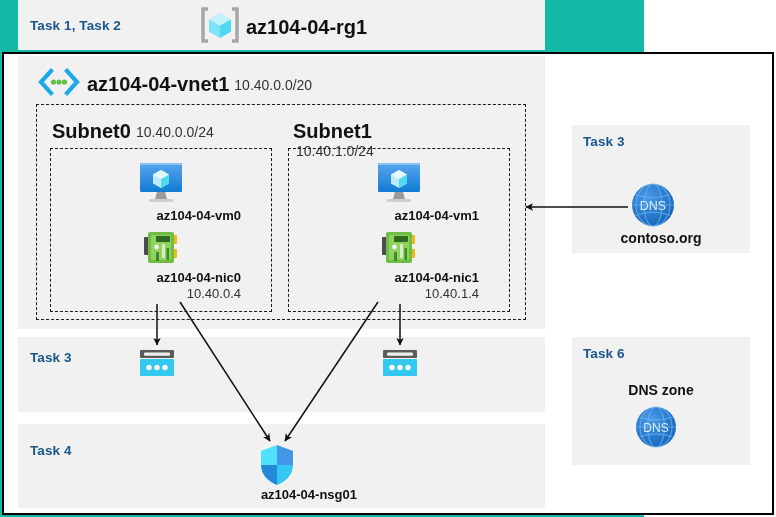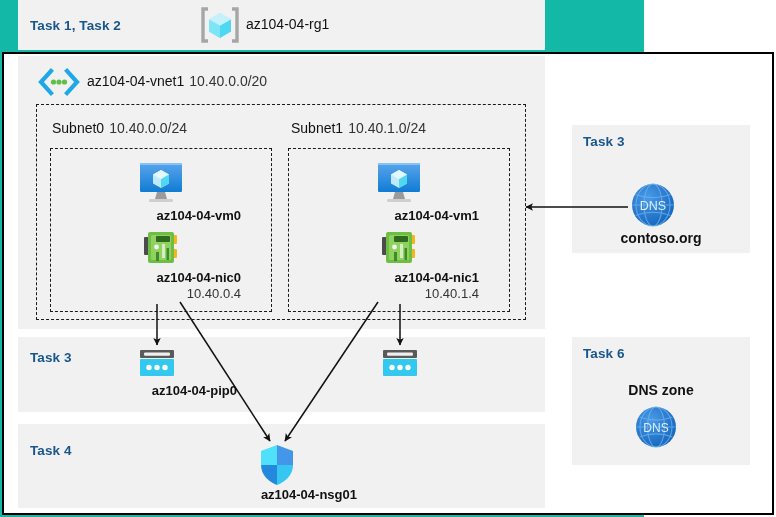--- a/index.html
+++ b/index.html
@@ -27,21 +27,21 @@
     position: absolute;
     color: #18568c;
     font-weight: bold;
     font-size: 13.5px;
     letter-spacing: .1px;
     white-space: nowrap;
   }
 
   
   .title-row { position: absolute; display: flex; align-items: center; white-space: nowrap; }
-  .t-bold { font-weight: normal; font-size: 14px; color: #111111; }
+  .t-bold { font-weight: bold; font-size: 20px; color: #111111; }
   .t-reg  { font-weight: normal; font-size: 14px; color: #333333; margin-left: 5px; }
 
   .dashed-box { position: absolute; border: 1.6px dashed #1a1a1a; }
 
   .node { position: absolute; text-align: right; white-space: nowrap; }
   .node-label { font-weight: bold; font-size: 13px; color: #111111; line-height: 16px; }
   .node-sub { font-weight: normal; font-size: 13px; color: #333333; line-height: 16px; }
 
   .hdr-center { position: absolute; text-align: center; white-space: nowrap;
                 font-weight: bold; font-size: 14px; color: #111111; }
@@ -136,21 +136,21 @@
       <rect x="19" y="14" width="3" height="14" fill="#d8ecc4"></rect>
       <rect x="13" y="22" width="3" height="9" fill="#3f8b28"></rect>
       <rect x="23.5" y="18" width="2.5" height="12" fill="#3f8b28"></rect>
     </svg>
   </div>
   <div class="node" style="left:81px; top:270px; width:160px;">
     <div class="node-label">az104-04-nic0</div>
     <div class="node-sub">10.40.0.4</div>
   </div>
 
-  <div class="title-row" style="left:291px; top:120px;">
+  <div class="title-row" style="left:291px; top:120px;flex-direction:column;">
     <span class="t-bold">Subnet1</span>
     <span class="t-reg">10.40.1.0/24</span>
   </div>
 
   <div class="dashed-box" style="left:288px; top:148px; width:222px; height:164px;"></div>
 
   <div class="ico" style="left:374px; top:160px; width:50px; height:44px;">
     <svg width="50" height="44" viewBox="0 0 50 44">
       <defs>
         <linearGradient id="vmg1" x1="0" y1="0" x2="0" y2="1">
@@ -196,23 +196,20 @@
   <div class="ico" style="left:138px; top:348px; width:38px; height:32px;">
     <svg width="38" height="32" viewBox="0 0 38 32">
       <rect x="2" y="2" width="34" height="8" rx="1" fill="#5a5a5a"></rect>
       <rect x="6" y="4.5" width="26" height="3.2" rx="1.2" fill="#efefef"></rect>
       <rect x="2" y="11" width="34" height="17" rx="1" fill="#32c8ef"></rect>
       <circle cx="11" cy="19.5" r="2.7" fill="#ffffff"></circle>
       <circle cx="19" cy="19.5" r="2.7" fill="#ffffff"></circle>
       <circle cx="27" cy="19.5" r="2.7" fill="#ffffff"></circle>
     </svg>
   </div>
-  <div class="node" style="left:77px; top:383px; width:160px;">
-    <div class="node-label">az104-04-pip0</div>
-  </div>
 
   <div class="ico" style="left:381px; top:348px; width:38px; height:32px;">
     <svg width="38" height="32" viewBox="0 0 38 32">
       <rect x="2" y="2" width="34" height="8" rx="1" fill="#5a5a5a"></rect>
       <rect x="6" y="4.5" width="26" height="3.2" rx="1.2" fill="#efefef"></rect>
       <rect x="2" y="11" width="34" height="17" rx="1" fill="#32c8ef"></rect>
       <circle cx="11" cy="19.5" r="2.7" fill="#ffffff"></circle>
       <circle cx="19" cy="19.5" r="2.7" fill="#ffffff"></circle>
       <circle cx="27" cy="19.5" r="2.7" fill="#ffffff"></circle>
     </svg>

